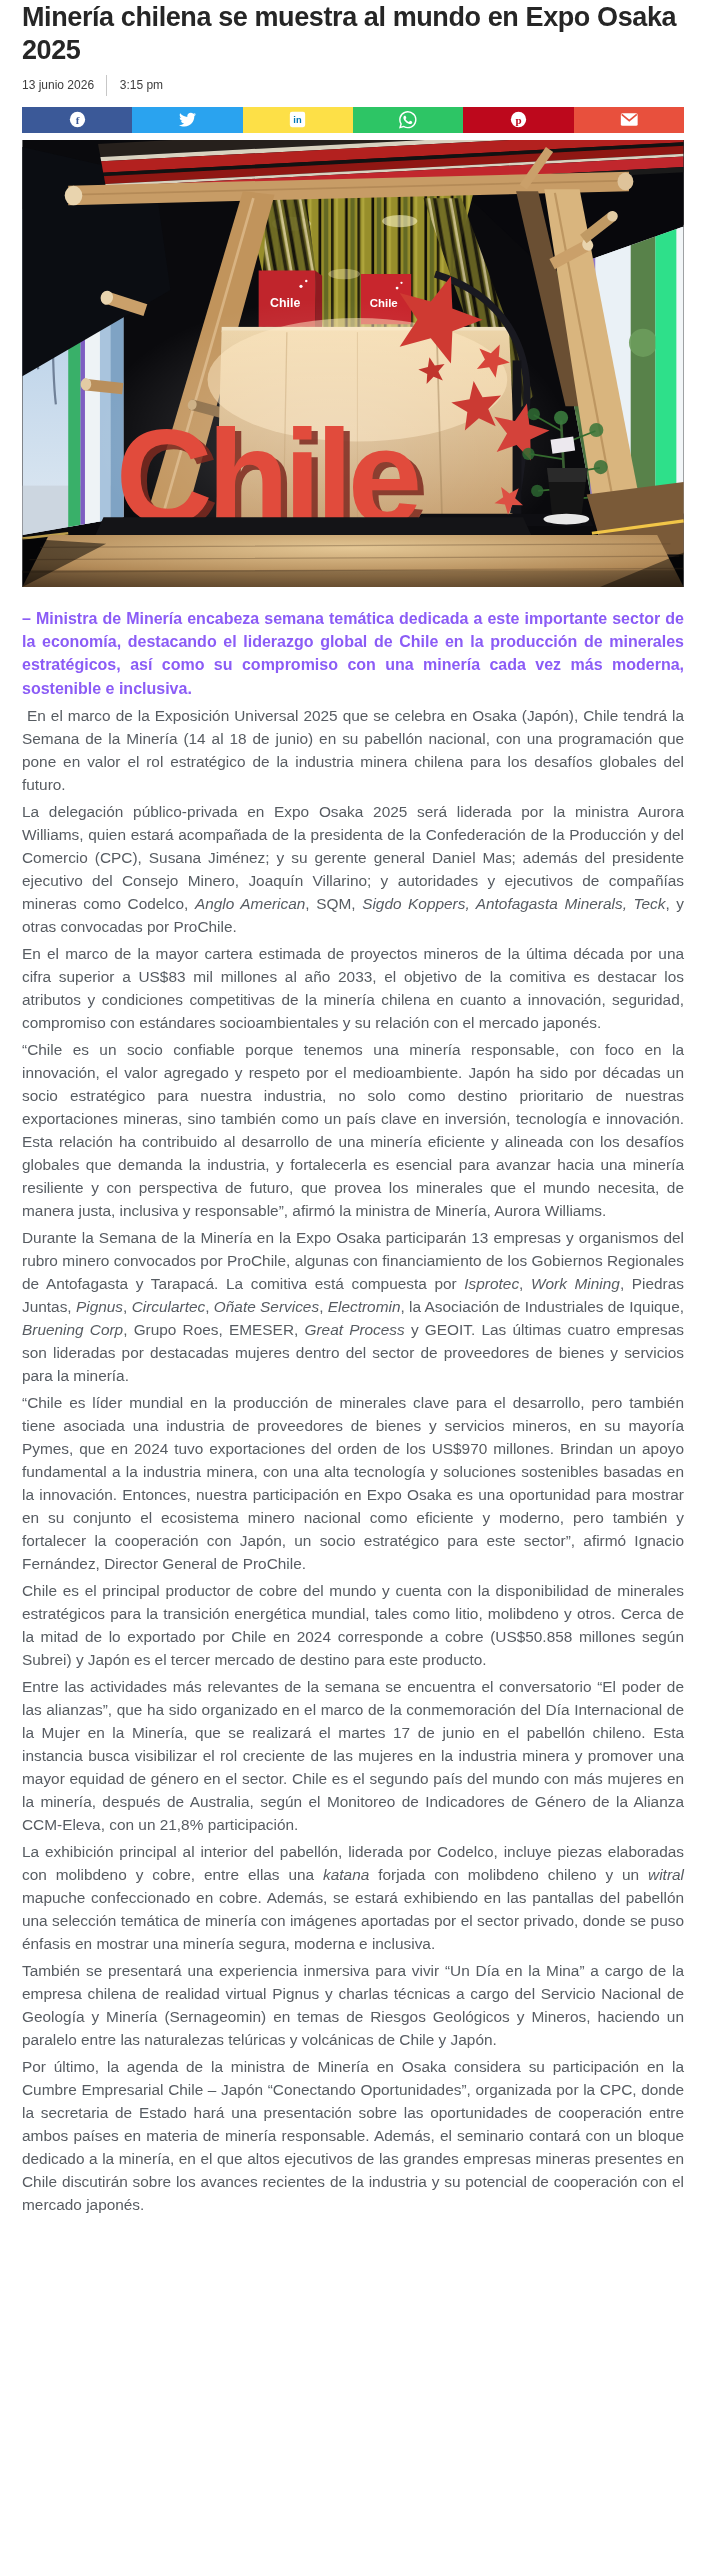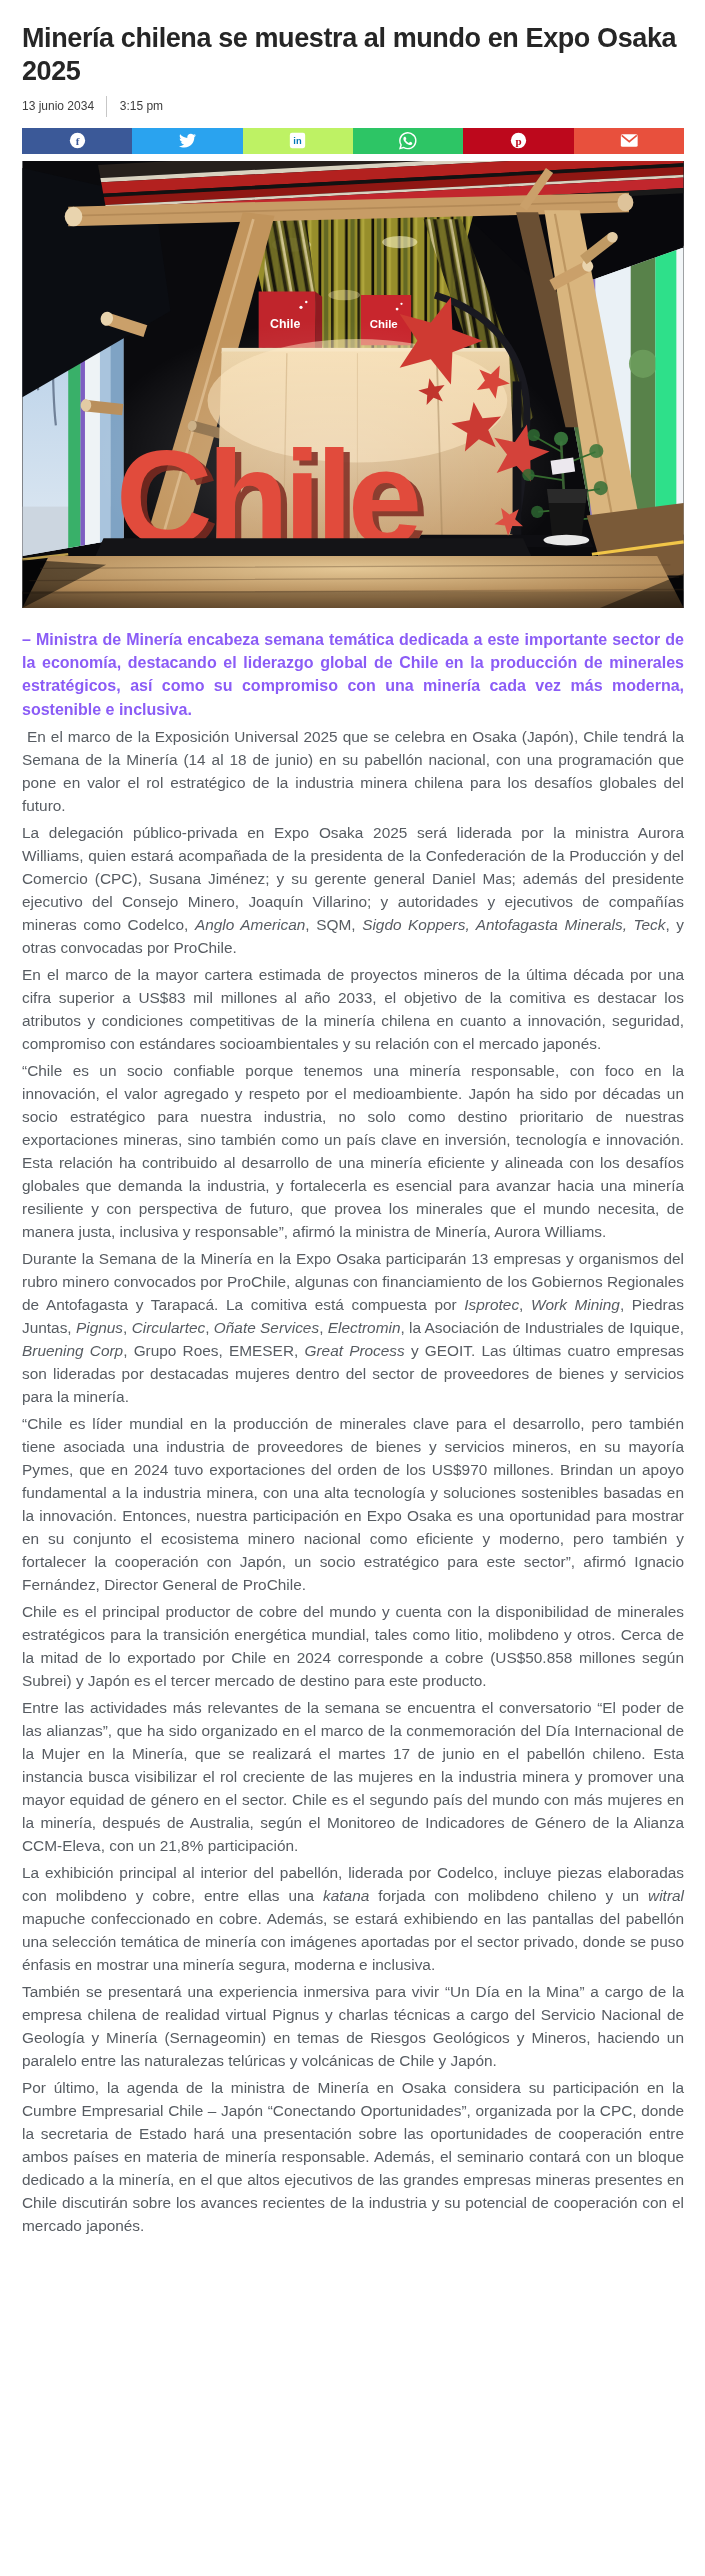--- a/index.html
+++ b/index.html
@@ -1,56 +1,56 @@
 <!DOCTYPE html>
 <html lang="es" style="font-size:14px"><head>
 <meta charset="utf-8">
 <style>
   html,body{margin:0;padding:0;background:#ffffff;}
   body{width:706px;font-family:"Liberation Sans",sans-serif;-webkit-font-smoothing:antialiased;}
   .container{width:662px;margin:0 auto;}
-  h1.title{font-size:27px;line-height:1.24;font-weight:800;color:#262626;margin:22px 0 7px;letter-spacing:-0.4px;}
+  h1.title{font-size:27px;line-height:1.24;font-weight:800;color:#262626;margin:1px 0 7px;letter-spacing:-0.4px;}
   .meta{display:flex;align-items:center;color:#3d3d3d;font-size:12px;margin:0 0 10.6px;}
   .meta .sep{width:0.9px;height:21px;background:#c7c7c7;margin:0 12.4px;}
   .share-row{display:flex;width:662px;}
   .share-btn{flex:1;height:26.5px;display:flex;align-items:center;justify-content:center;text-decoration:none;cursor:pointer;}
   .share-btn svg{display:block;}
   .hero{display:block;margin-top:7px;}
   .article-body p.lead{font-size:16px;font-weight:700;color:#8b5cf6;line-height:1.45;text-align:justify;margin:20px 0 0;}
   .article-body p.p{font-size:15.4px;font-weight:400;color:#575c62;line-height:23px;text-align:justify;margin:4px 0 0;}
   .article-body h2.h2{font-size:16px;font-weight:700;color:#2e2e2e;margin:21px 0 0;line-height:1.4;}
   .article-body em{font-style:italic;}
   .article-body{padding-bottom:12.4px;}
 </style>
 </head>
 <body>
 
 <div class="container">
 
   <h1 class="title">Minería chilena se muestra al mundo en Expo Osaka 2025</h1>
 
   <div class="meta">
-    <span>13 junio 2034</span>
+    <span>13 junio 2026</span>
     <span class="sep"></span>
     <span>3:15 pm</span>
   </div>
 
   <div class="share-row" id="share-row">
       <a class="share-btn" aria-label="facebook" style="background: rgb(59, 89, 152); color: rgb(59, 89, 152);">
         <svg width="17" height="17" viewBox="0 0 20 20">
           <circle cx="10" cy="10" r="9" fill="#fff"></circle>
           <text x="10" y="15" text-anchor="middle" font-size="13" font-weight="bold" fill="currentColor" font-family="Liberation Serif,serif">f</text>
         </svg>
       </a>
       <a class="share-btn" aria-label="twitter" style="background: rgb(42, 163, 239); color: rgb(42, 163, 239);">
         <svg width="17" height="17" viewBox="0 0 24 24">
           <path fill="#fff" d="M23.9 4.6c-.9.4-1.8.7-2.8.8 1-.6 1.8-1.6 2.2-2.7-1 .6-2 1-3.1 1.2-.9-1-2.2-1.6-3.6-1.6-2.7 0-4.9 2.2-4.9 4.9 0 .4 0 .8.1 1.1-4.1-.2-7.7-2.2-10.1-5.1-.4.7-.7 1.6-.7 2.5 0 1.7.9 3.2 2.2 4.1-.8 0-1.6-.2-2.2-.6v.1c0 2.4 1.7 4.4 3.9 4.8-.4.1-.8.2-1.3.2-.3 0-.6 0-.9-.1.6 2 2.4 3.4 4.6 3.4-1.7 1.3-3.8 2.1-6.1 2.1-.4 0-.8 0-1.2-.1 2.2 1.4 4.8 2.2 7.6 2.2 9.1 0 14-7.5 14-14v-.6c1-.7 1.8-1.6 2.5-2.6z"></path>
         </svg>
       </a>
-      <a class="share-btn" aria-label="linkedin" style="background: #bef264; color: rgb(0, 119, 181);">
+      <a class="share-btn" aria-label="linkedin" style="background: #fde047; color: rgb(0, 119, 181);">
         <svg width="17" height="17" viewBox="0 0 20 20">
           <rect x="1" y="1" width="18" height="18" rx="2.5" fill="#fff"></rect>
           <text x="10" y="14.5" text-anchor="middle" font-size="11" font-weight="bold" fill="currentColor">in</text>
         </svg>
       </a>
       <a class="share-btn" aria-label="whatsapp" style="background: rgb(45, 197, 101); color: rgb(45, 197, 101);">
         <svg width="17.6" height="17.6" viewBox="0 0 24 24">
           <path fill="#fff" d="M17.5 14.4c-.3-.1-1.8-.9-2-1-.3-.1-.5-.1-.7.2-.2.3-.8 1-1 1.2-.2.2-.3.2-.6.1-.3-.2-1.3-.5-2.4-1.5-.9-.8-1.5-1.8-1.7-2.1-.2-.3 0-.5.1-.6l.5-.5c.1-.2.2-.3.3-.5.1-.2 0-.4 0-.5l-.9-2.2c-.2-.6-.5-.5-.7-.5h-.6c-.2 0-.5.1-.8.4-.3.3-1 1-1 2.5s1.1 2.9 1.2 3.1c.1.2 2.1 3.2 5.1 4.5.7.3 1.3.5 1.7.6.7.2 1.4.2 1.9.1.6-.1 1.8-.7 2-1.4.2-.7.2-1.3.2-1.4-.1-.1-.3-.2-.6-.4zM12 21.8a9.9 9.9 0 0 1-5-1.4l-.4-.2-3.7 1 1-3.6-.2-.4a9.9 9.9 0 1 1 8.3 4.6zm8.4-18.3A11.8 11.8 0 0 0 12 0C5.5 0 .2 5.3.2 11.9c0 2.1.5 4.1 1.6 5.9L0 24l6.3-1.7a11.9 11.9 0 0 0 5.7 1.4c6.6 0 11.9-5.3 11.9-11.9 0-3.2-1.2-6.1-3.5-8.3z"></path>
         </svg>
       </a>

